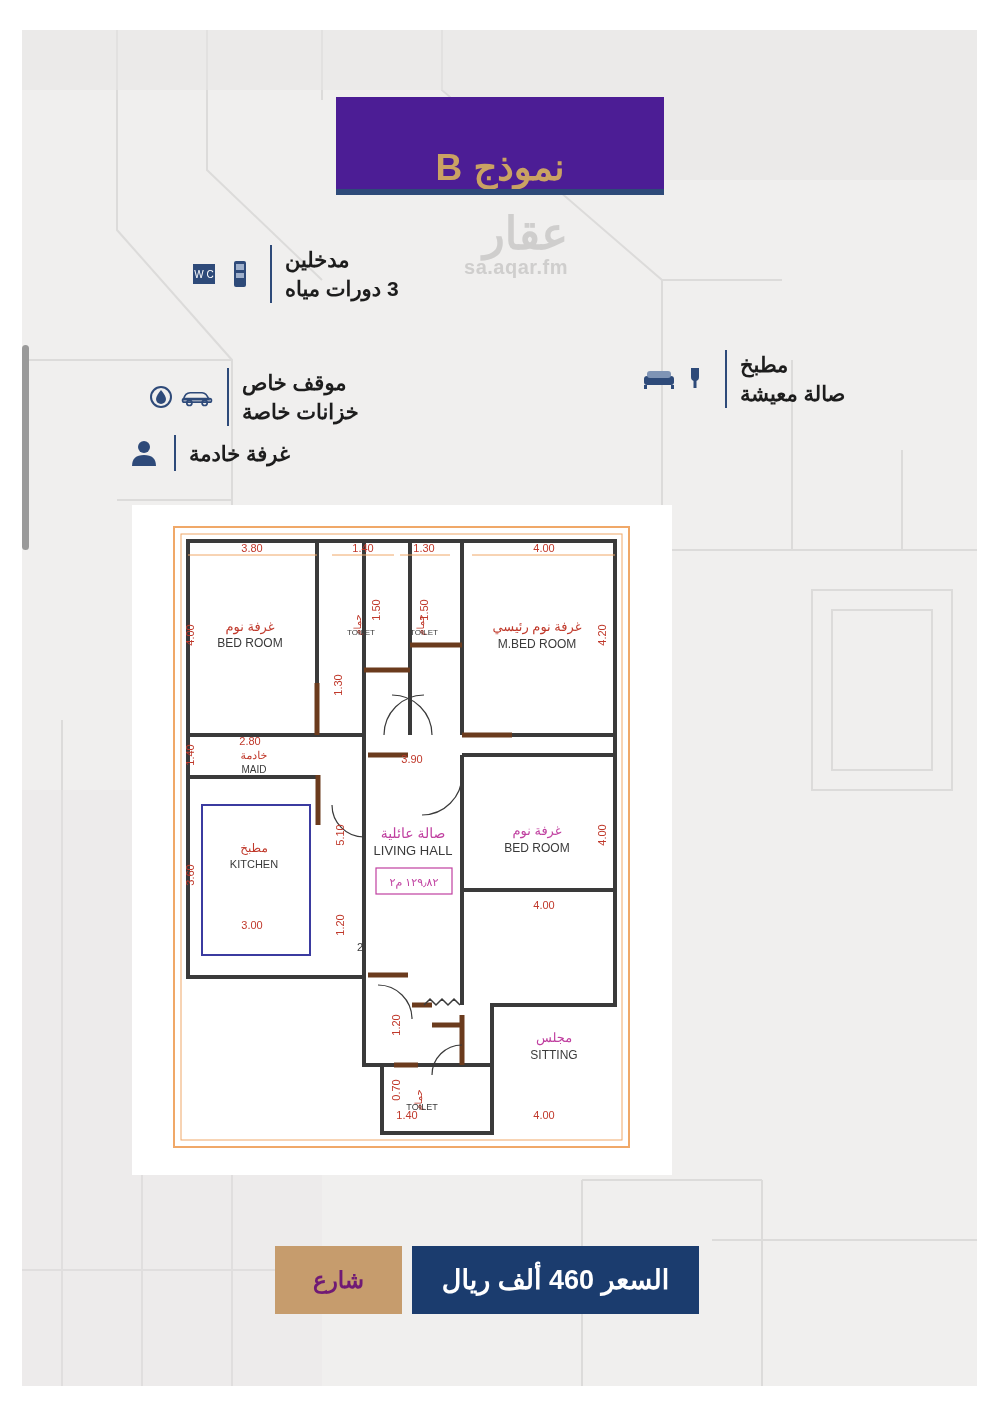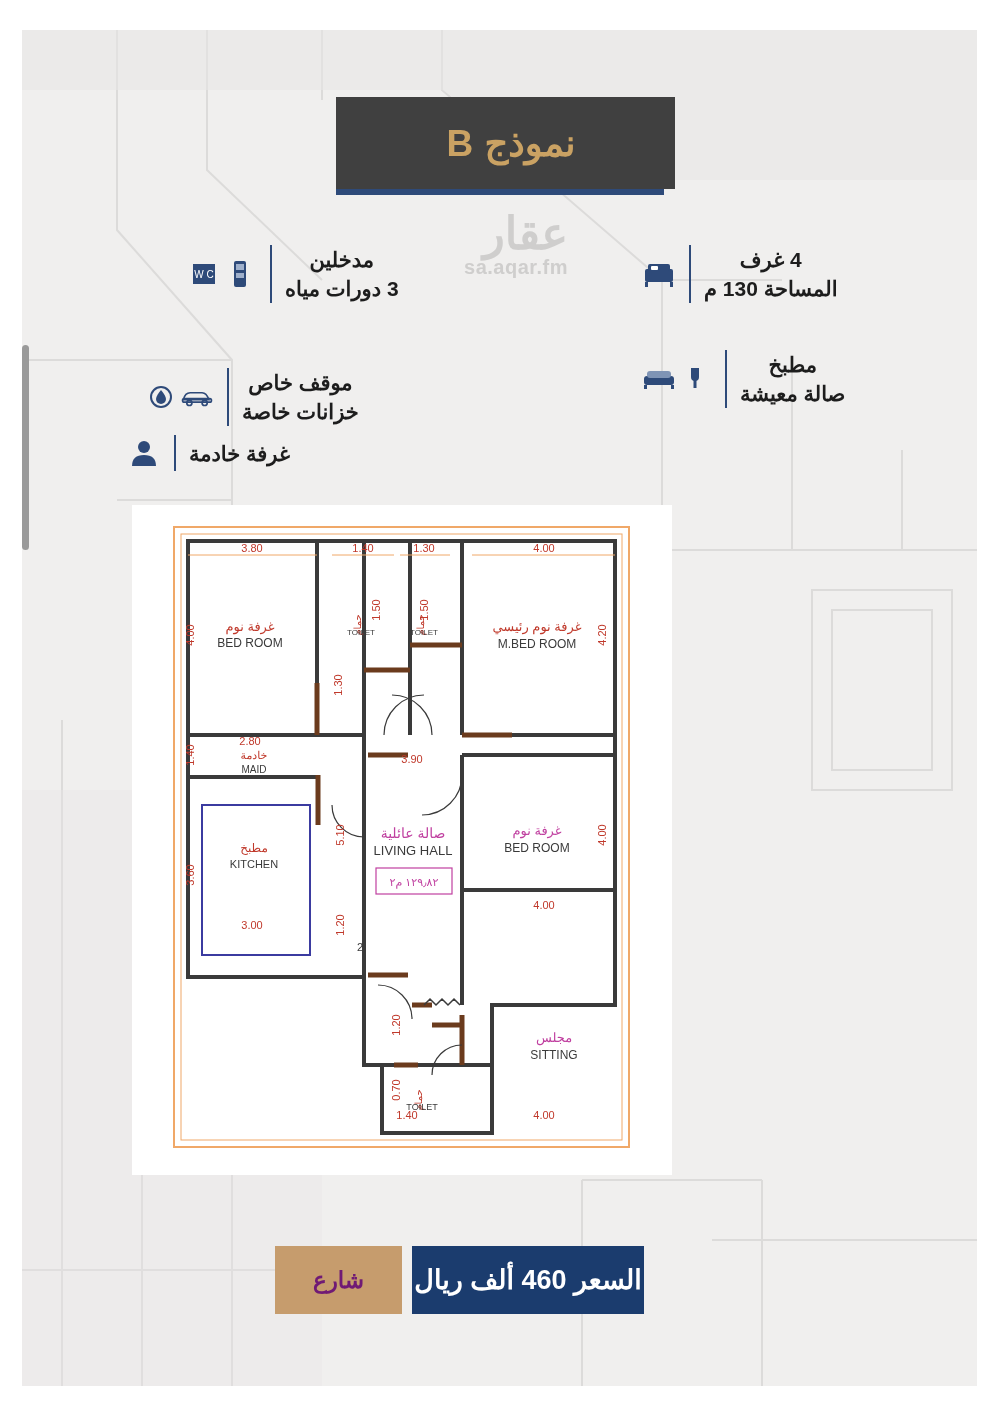--- a/index.html
+++ b/index.html
@@ -3,38 +3,38 @@
 <meta charset="utf-8">
 <style>
   html,body{margin:0;padding:0;background:#ffffff;}
   body{width:999px;height:1418px;font-family:"Liberation Sans",sans-serif;overflow:hidden;}
   .page{position:relative;width:999px;height:1418px;background:#ffffff;}
   .poster{position:absolute;left:22px;top:30px;width:955px;height:1356px;background:#f0efee;overflow:hidden;}
   
   .bgart{position:absolute;inset:0;pointer-events:none;}
   .scroll-left{position:absolute;left:0px;top:315px;width:7px;height:205px;background:#9a9a9a;border-radius:4px;}
   
-  .title-box{position:absolute;left:314px;top:67px;width:328px;height:92px;background:#404040;display:flex;align-items:center;justify-content:center;padding-left:11px;}
+  .title-box{position:absolute;left:314px;top:67px;width:328px;height:92px;background:#4c1d95;display:flex;align-items:flex-end;justify-content:center;}
   .title-box .t{font-size:37px;font-weight:bold;color:#caa263;letter-spacing:1px;}
   .title-underline{position:absolute;left:314px;top:159px;width:328px;height:6px;background:#2e4a79;}
   
   .wm{position:absolute;left:356px;top:178px;width:190px;color:#cfcecd;}
   .wm .wm1{font-size:45px;font-weight:bold;line-height:52px;letter-spacing:2px;}
   .wm .wm2{font-size:20px;font-weight:bold;letter-spacing:.5px;margin-top:-4px;}
   
   .feat{position:absolute;display:flex;flex-direction:row-reverse;align-items:center;gap:11px;}
   .feat .icons{display:flex;flex-direction:row;align-items:center;justify-content:center;gap:2px;}
   .feat .divider{width:2px;background:#2e4a79;margin:0 2px;}
-  .feat .txt{text-align:center;color:#1d1d1d;line-height:29px;font-size:21px;font-weight:bold;}
+  .feat .txt{text-align:left;color:#1d1d1d;line-height:29px;font-size:21px;font-weight:bold;}
   .ico{width:34px;height:34px;display:block;}
   
   .plan{position:absolute;left:199px;top:475px;width:451px;height:670px;background:#ffffff;}
   .plan svg{display:block;}
   
-  .price-btn{position:absolute;left:390px;top:1216px;width:232px;height:68px;background:#1b3c6e;display:flex;align-items:center;justify-content:center;}
+  .price-btn{position:absolute;left:390px;top:1216px;width:287px;height:68px;background:#1b3c6e;display:flex;align-items:center;justify-content:center;}
   .price-btn span{color:#fff;font-size:27px;font-weight:bold;}
   .street-btn{position:absolute;left:253px;top:1216px;width:127px;height:68px;background:#c69c6d;display:flex;align-items:center;justify-content:center;}
   .street-btn span{color:#701a75;font-size:23px;font-weight:bold;}
 </style>
 </head>
 <body>
 
 <div class="page">
   <div class="poster">
 
@@ -71,36 +71,20 @@
     <div class="title-box">
       <div class="t">نموذج B</div>
     </div>
     <div class="title-underline"></div>
 
     <div class="wm">
       <div class="wm1">عقار</div>
       <div class="wm2">sa.aqar.fm</div>
     </div>
 
-    <div class="feat" style="left:620px;top:215px;">
-      <div class="icons">
-        <svg class="ico" viewBox="0 0 34 34">
-            <rect x="3" y="12" width="28" height="13" rx="2" fill="#2e4a79"></rect>
-            <rect x="6" y="7" width="22" height="7" rx="2" fill="#2e4a79"></rect>
-            <rect x="9" y="9" width="7" height="4" rx="1" fill="#ffffff"></rect>
-            <rect x="3" y="25" width="3" height="5" fill="#2e4a79"></rect>
-            <rect x="28" y="25" width="3" height="5" fill="#2e4a79"></rect>
-          </svg>
-      </div>
-      <div class="divider" style="height:58px;"></div>
-      <div class="txt">
-        <div>4 غرف</div>
-        <div>المساحة 130 م</div>
-      </div>
-    </div>
 
     <div class="feat" style="left:620px;top:320px;">
       <div class="icons">
         <svg class="ico" style="height:26px" viewBox="0 0 34 26">
             <path d="M13 2 h8 v9 a4 4 0 0 1 -8 0 z" fill="#2e4a79"></path>
             <rect x="15.5" y="11" width="3" height="11" fill="#2e4a79"></rect>
           </svg>
         <svg class="ico" style="height:22px" viewBox="0 0 34 22">
             <rect x="2" y="8" width="30" height="9" rx="3" fill="#2e4a79"></rect>
             <rect x="5" y="3" width="24" height="7" rx="3" fill="#7f94b5"></rect>

